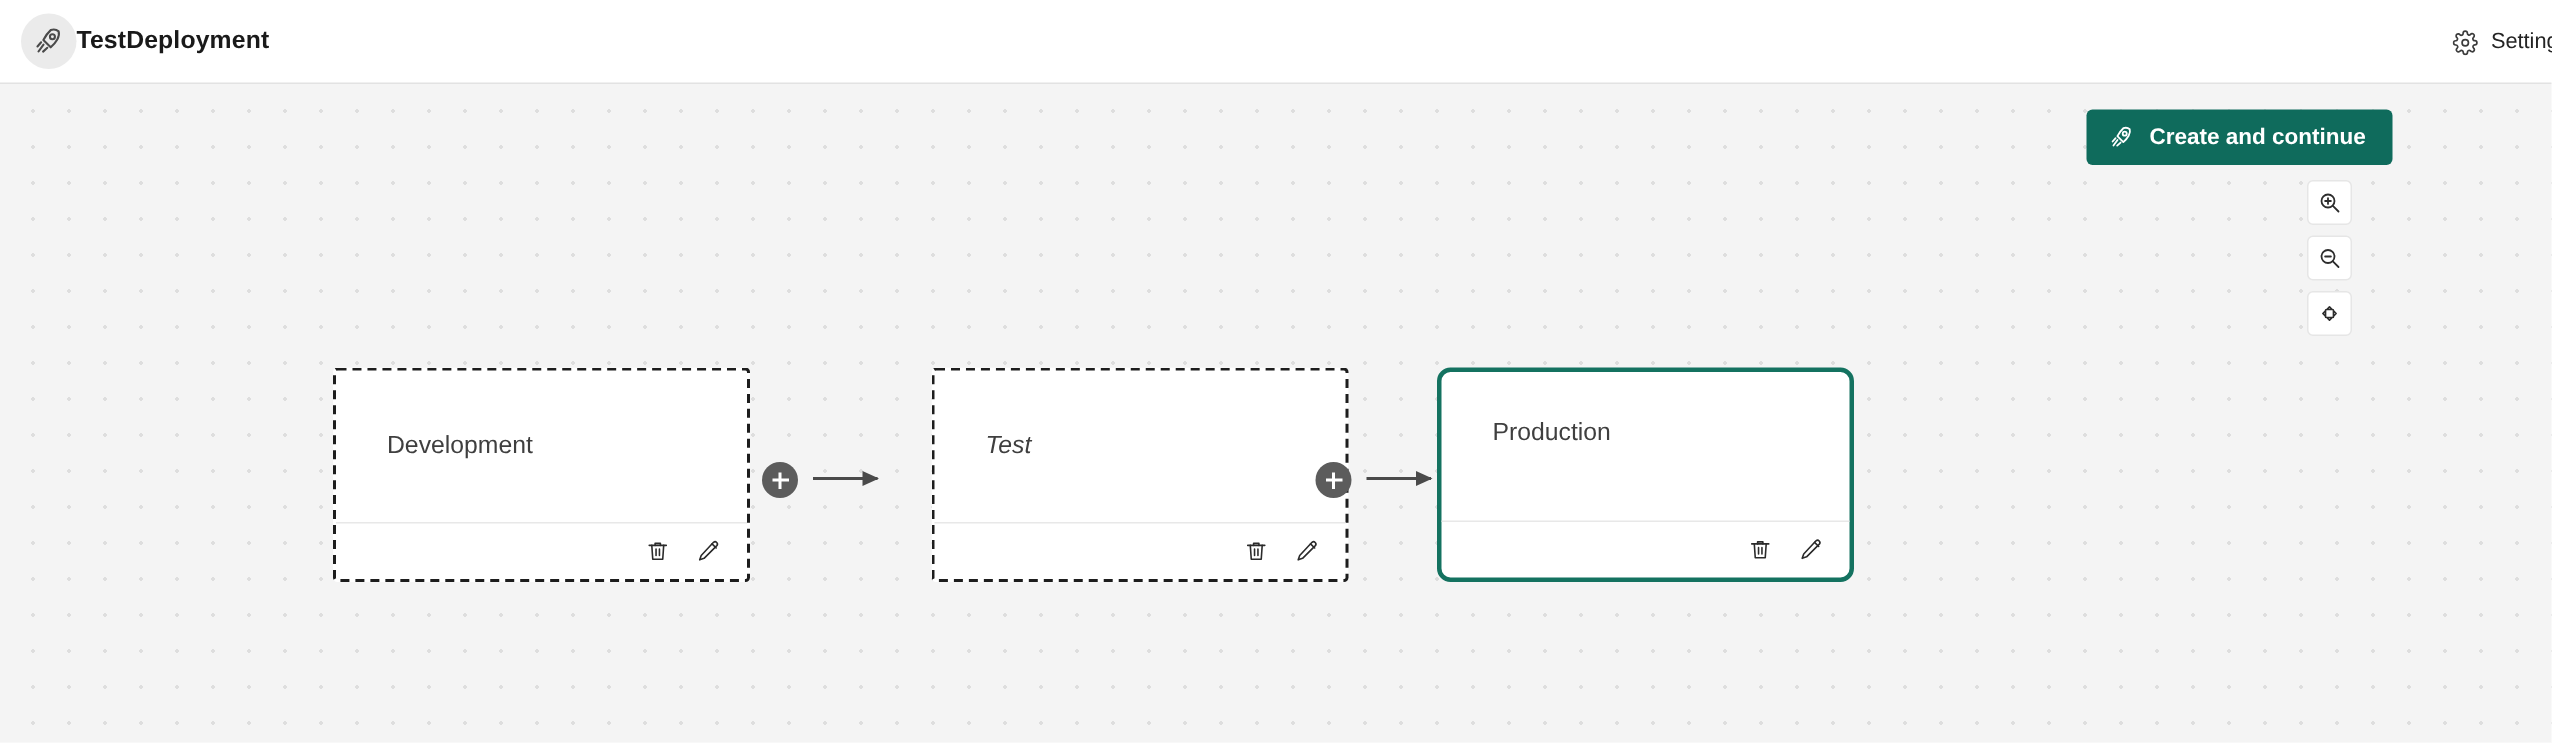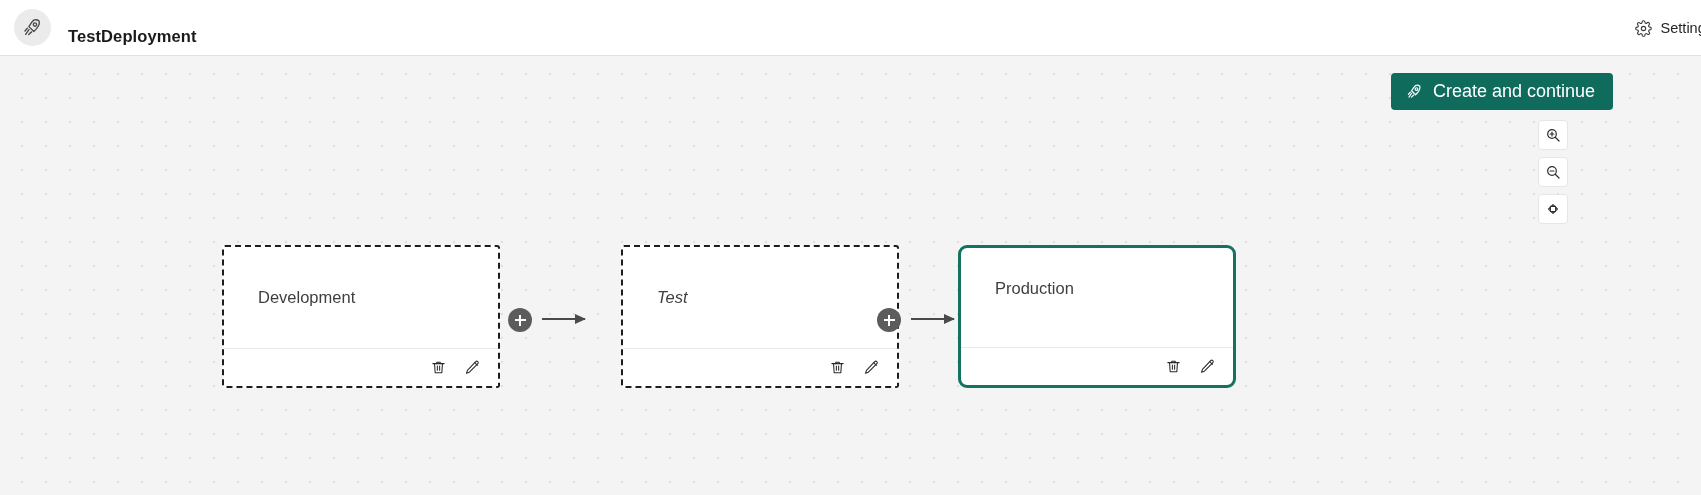--- a/index.html
+++ b/index.html
@@ -16,22 +16,21 @@
     position: absolute;
     left: 0; top: 0;
     width: 1701px; height: 56px;
     background: #ffffff;
     border-bottom: 1px solid #e2e2e2;
     display: flex;
     align-items: center;
   }
   .brand {
     display: flex;
-    align-items: flex-end;
-    gap: 17px;
+    align-items: center;
     margin-left: 14px;
   }
   .brand-avatar {
     width: 37px; height: 37px;
     border-radius: 50%;
     background: #ebebeb;
     display: flex;
     align-items: center;
     justify-content: center;
   }
@@ -72,22 +71,22 @@
   
   .create-btn {
     position: absolute;
     left: 1391px; top: 17px;
     height: 37px;
     padding: 0 18px 0 15px;
     background: #0f6b5c;
     border: none;
     border-radius: 4px;
     color: #ffffff;
-    font-size: 18px;
-    font-weight: normal;
+    font-size: 15px;
+    font-weight: bold;
     font-family: "Liberation Sans", sans-serif;
     display: flex;
     align-items: center;
     gap: 10px;
     cursor: pointer;
     white-space: nowrap;
   }
 
   
   .zoom-controls {

